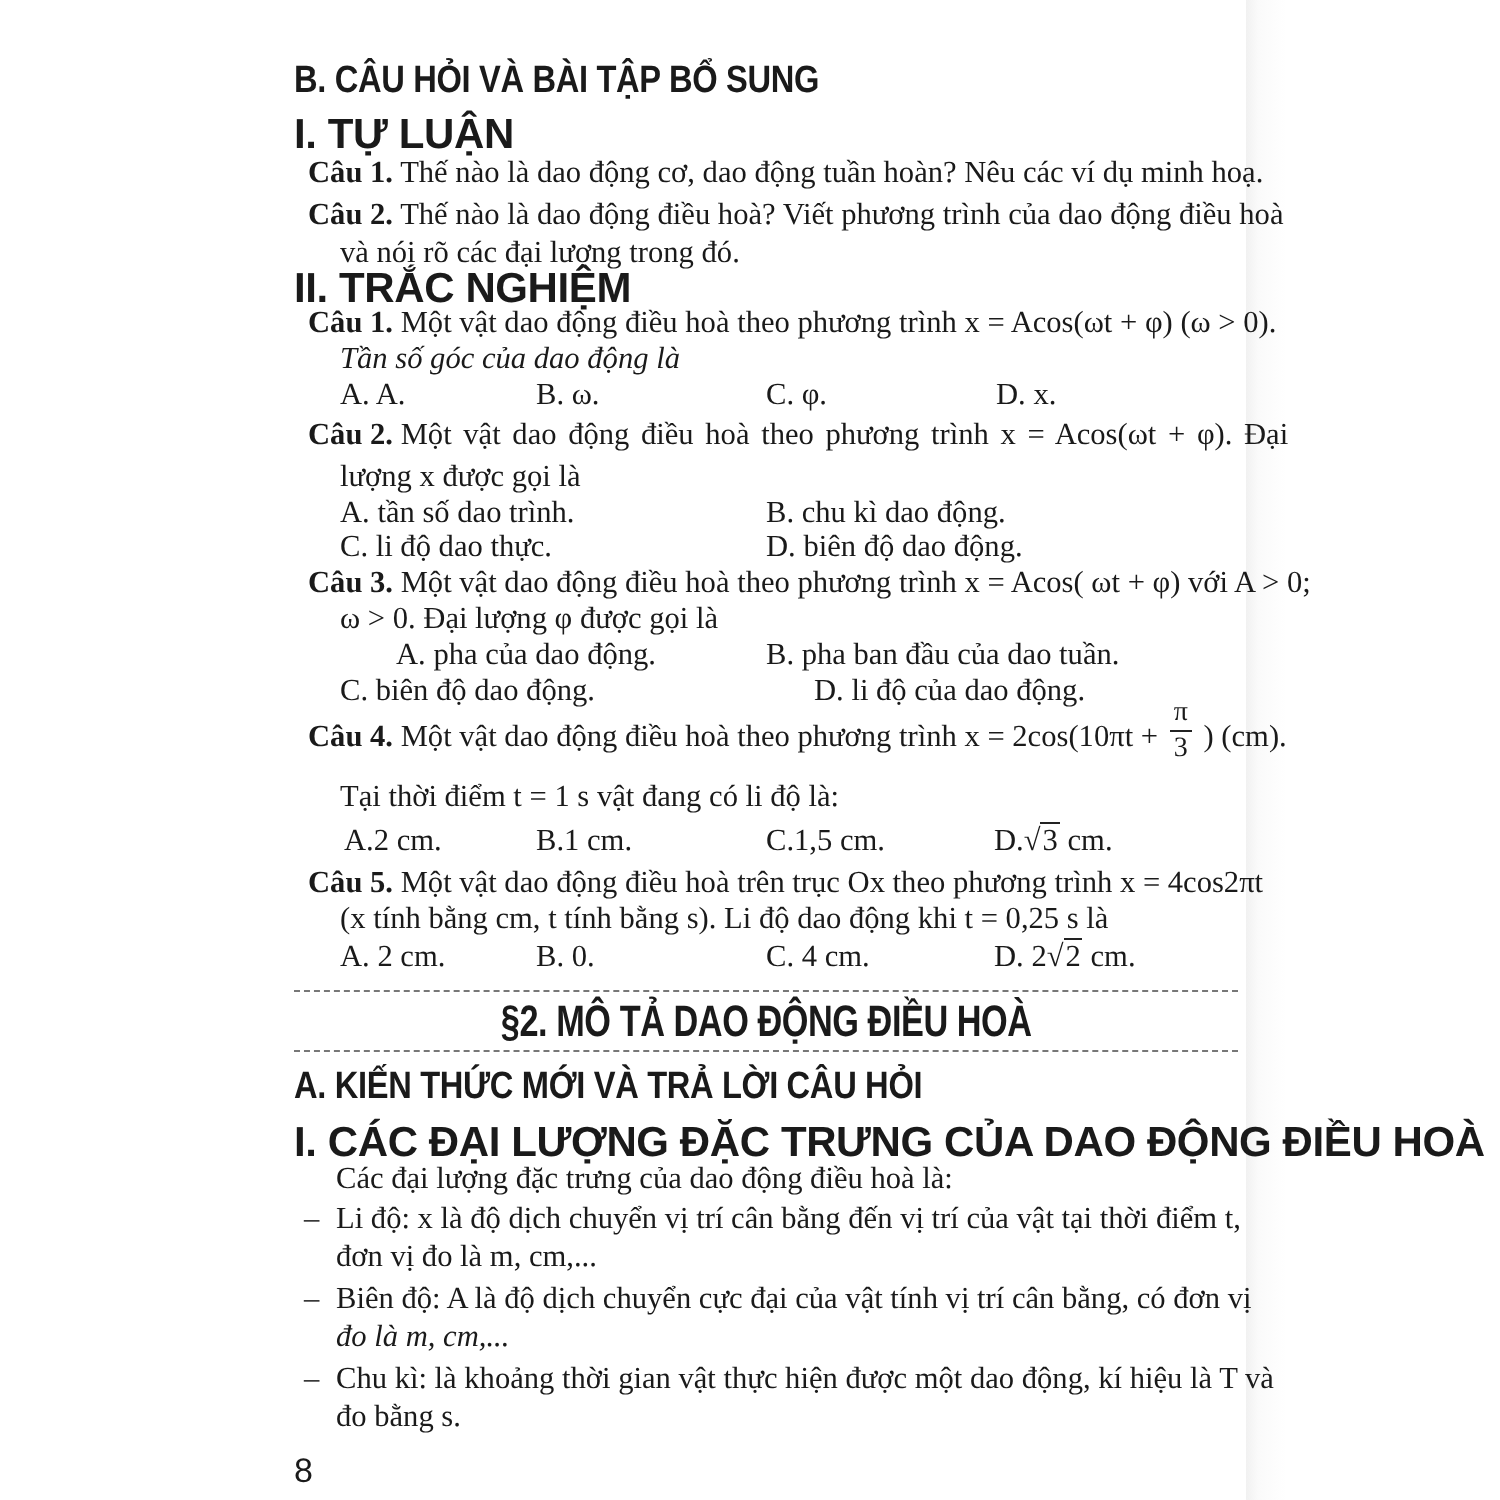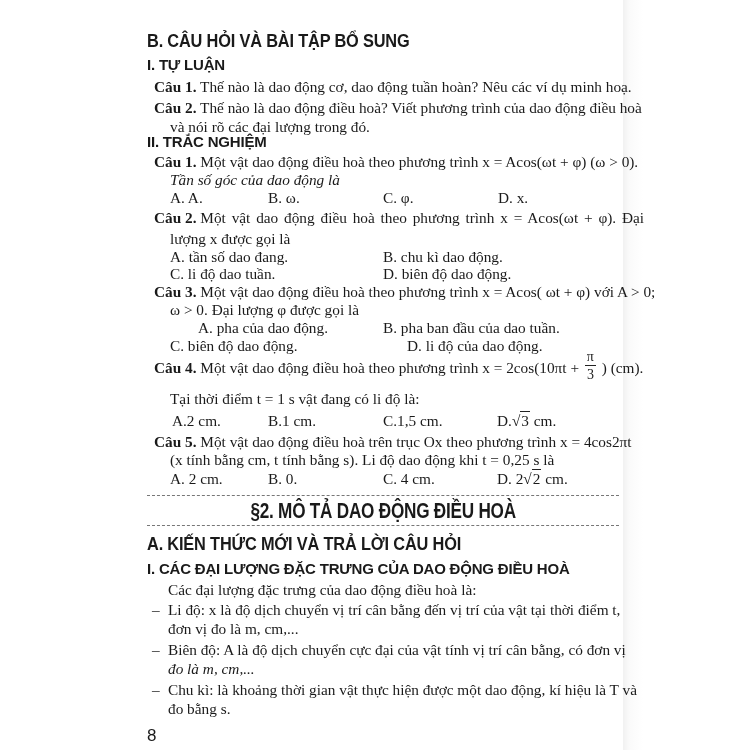--- a/index.html
+++ b/index.html
@@ -10,21 +10,21 @@
   }
   .page-edge {
     position:absolute; left:623px; top:0; width:127px; height:750px;
     background:linear-gradient(to right, #f1f1f1 0px, #fafafa 6px, #ffffff 20px);
   }
   .abs { position:absolute; white-space:nowrap; }
   .h-sans-b {
     font-family:"Liberation Sans", sans-serif; font-weight:bold; letter-spacing:-0.2px;
   }
   .h1 { font-size:19px; transform:scaleX(0.86); transform-origin:left center; }
-  .h2 { font-size:15px; }
+  .h2 { font-size:21px; }
   .line { font-size:15.3px; line-height:19px; }
   .bold { font-weight:bold; }
   .dash-line {
     position:absolute; left:147px; width:472px; height:0;
     border-top:1px dashed #777;
   }
   .sec-title {
     position:absolute; left:147px; width:472px; top:498px; text-align:center;
     font-family:"Liberation Sans", sans-serif; font-weight:bold; font-size:22px;
     letter-spacing:-0.3px;
@@ -65,23 +65,23 @@
 <div class="abs line" style="left:170px;top:188px;">A. A.</div>
 <div class="abs line" style="left:268px;top:188px;">B. ω.</div>
 <div class="abs line" style="left:383px;top:188px;">C. φ.</div>
 <div class="abs line" style="left:498px;top:188px;">D. x.</div>
 
 <div class="abs line" style="left:154px;top:208px;">
   <span class="bold">Câu 2.</span>
   <span style="word-spacing:2px;">Một vật dao động điều hoà theo phương trình  x = Acos(ωt + φ).  Đại</span>
 </div>
 <div class="abs line" style="left:170px;top:229px;">lượng x được gọi là</div>
-<div class="abs line" style="left:170px;top:247px;">A. tần số dao đang.</div>
+<div class="abs line" style="left:170px;top:247px;">A. tần số dao trình.</div>
 <div class="abs line" style="left:383px;top:247px;text-align:center;">B. chu kì dao động.</div>
-<div class="abs line" style="left:170px;top:264px;">C. li độ dao tuần.</div>
+<div class="abs line" style="left:170px;top:264px;">C. li độ dao thực.</div>
 <div class="abs line" style="left:383px;top:264px;">D. biên độ dao động.</div>
 
 <div class="abs line" style="left:154px;top:282px;">
   <span class="bold">Câu 3.</span>
   <span>Một vật dao động điều hoà theo phương trình x = Acos( ωt + φ) với A &gt; 0;</span>
 </div>
 <div class="abs line" style="left:170px;top:300px;">ω &gt; 0. Đại lượng φ được gọi là</div>
 <div class="abs line" style="left:170px;top:318px;margin-left:28px;">A. pha của dao động.</div>
 <div class="abs line" style="left:383px;top:318px;">B. pha ban đầu của dao tuần.</div>
 <div class="abs line" style="left:170px;top:336px;">C. biên độ dao động.</div>

